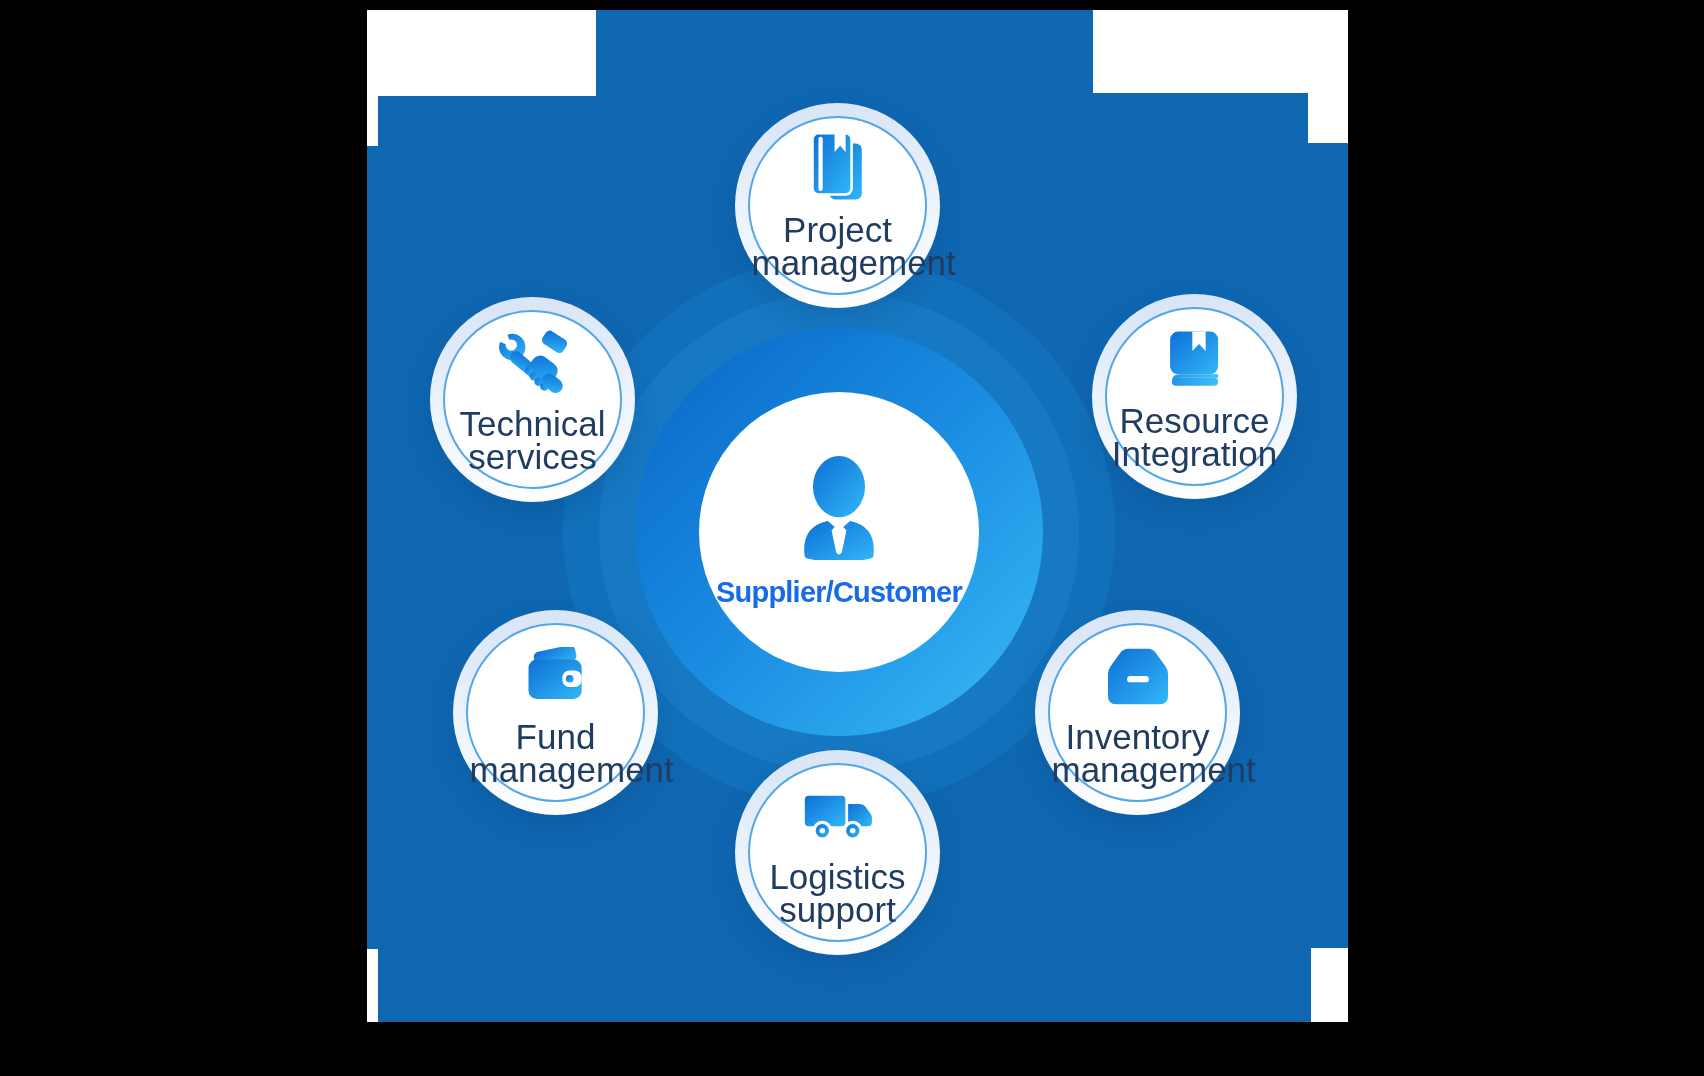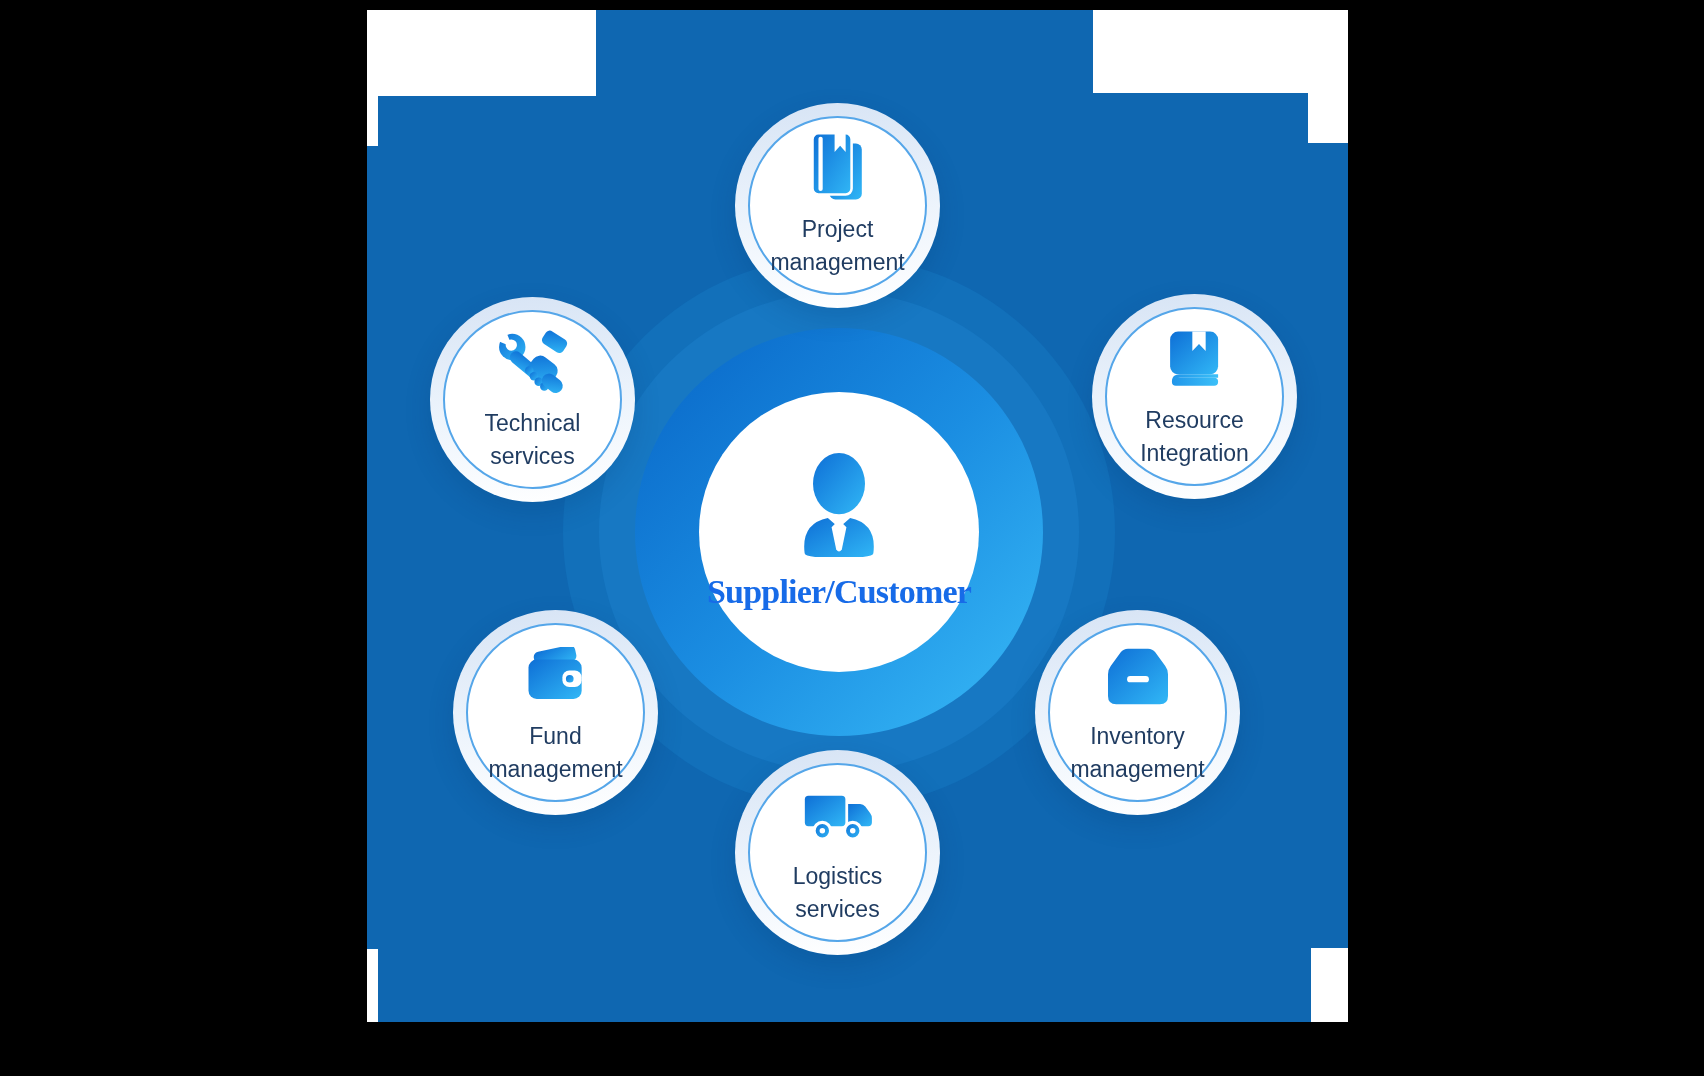--- a/index.html
+++ b/index.html
@@ -7,30 +7,30 @@
           font-family:"Liberation Sans",sans-serif;}
   .blue-area{position:absolute;left:367px;top:10px;width:981px;height:1012px;
              background:var(--bg-blue,#0f67b1);}
   .ring,.bright-circle,.center-circle{position:absolute;border-radius:50%;}
   .ring2{left:196px;top:246px;width:552px;height:552px;background:var(--ring-outer,#1270ba);}
   .ring1{left:232px;top:282px;width:480px;height:480px;background:var(--ring-inner,#1778c3);}
   .bright-circle{left:268px;top:318px;width:408px;height:408px;
     background:linear-gradient(135deg,#0b6ccb 8%,#1b8ee2 52%,#36b7f5 96%);}
   .center-circle{left:332px;top:382px;width:280px;height:280px;background:#fff;
     display:flex;flex-direction:column;align-items:center;justify-content:center;gap:16px;}
-  .center-title{font-size:34px;font-weight:700;letter-spacing:-0.8px;white-space:nowrap;
-    color:var(--title-blue,#176be8);font-family:Liberation Serif, serif;}
+  .center-title{font-size:29px;font-weight:700;letter-spacing:-0.8px;white-space:nowrap;
+    color:var(--title-blue,#176be8);}
   .satellite{position:absolute;width:205px;height:205px;border-radius:50%;
     background:linear-gradient(175deg,#d7e4f5 0%,#edf4fc 55%,#ffffff 100%);
     box-shadow:0 10px 26px rgba(8,50,100,0.18);}
   .satellite .inner{position:absolute;inset:13px;border-radius:50%;background:#fff;
     border:2px solid var(--stroke-blue,#55a6e9);
     display:flex;flex-direction:column;align-items:center;justify-content:center;gap:7px;}
   .icon-box{height:74px;display:flex;align-items:center;justify-content:center;}
-  .sat-label{color:var(--label-navy,#203c61);font-size:23px;line-height:33px;font-weight:500;
+  .sat-label{color:var(--label-navy,#203c61);font-size:35px;line-height:33px;font-weight:500;
     text-align:center;max-width:172px;}
   .notch{position:absolute;background:#fff;z-index:30;}
   .n-tl{left:0;top:0;width:229px;height:86px;}
   .n-tl2{left:0;top:86px;width:11px;height:50px;}
   .n-tr{left:726px;top:0;width:255px;height:83px;}
   .n-tr2{left:941px;top:83px;width:40px;height:50px;}
   .n-bl{left:0;top:939px;width:11px;height:73px;}
   .n-br{left:944px;top:938px;width:37px;height:74px;}
   .z-sat{z-index:20;}
 </style>
@@ -182,21 +182,21 @@
             </linearGradient>
               </defs>
             <rect x="2" y="7" width="44" height="33" rx="4" fill="url(#g7)"></rect>
             <path d="M49 16 h13 a7 7 0 0 1 5.6 2.8 l5.4 7.2 a9 9 0 0 1 1.8 5.4 V36 a4 4 0 0 1 -4 4 H49 Z" fill="url(#g7)"></path>
             <circle cx="21" cy="45" r="9" fill="url(#g7)" stroke="#fff" stroke-width="3.5"></circle>
             <circle cx="21" cy="45" r="3" fill="#fff"></circle>
             <circle cx="54" cy="45" r="9" fill="url(#g7)" stroke="#fff" stroke-width="3.5"></circle>
             <circle cx="54" cy="45" r="3" fill="#fff"></circle>
           </svg>
         </span>
-        <span class="sat-label">Logistics services</span>
+        <span class="sat-label">Logistics support</span>
       </div>
     </div>
 
     <div class="notch n-tl"></div>
     <div class="notch n-tl2"></div>
     <div class="notch n-tr"></div>
     <div class="notch n-tr2"></div>
     <div class="notch n-bl"></div>
     <div class="notch n-br"></div>
   </div>

